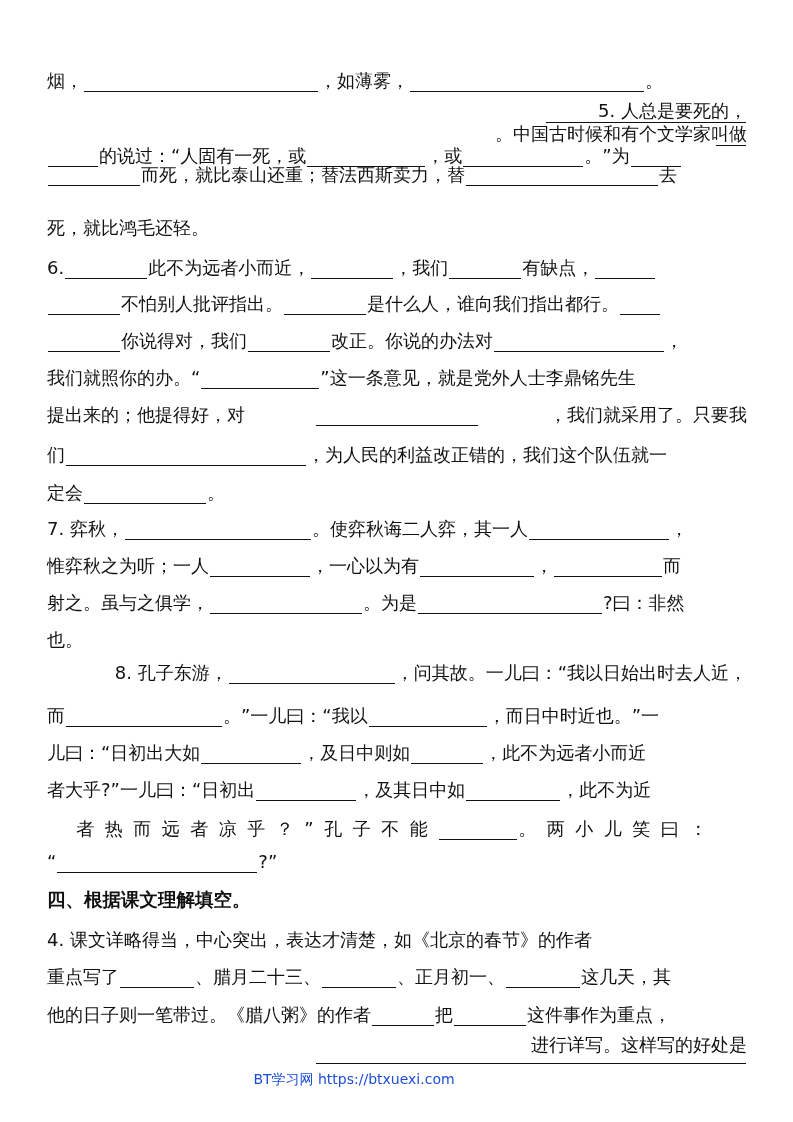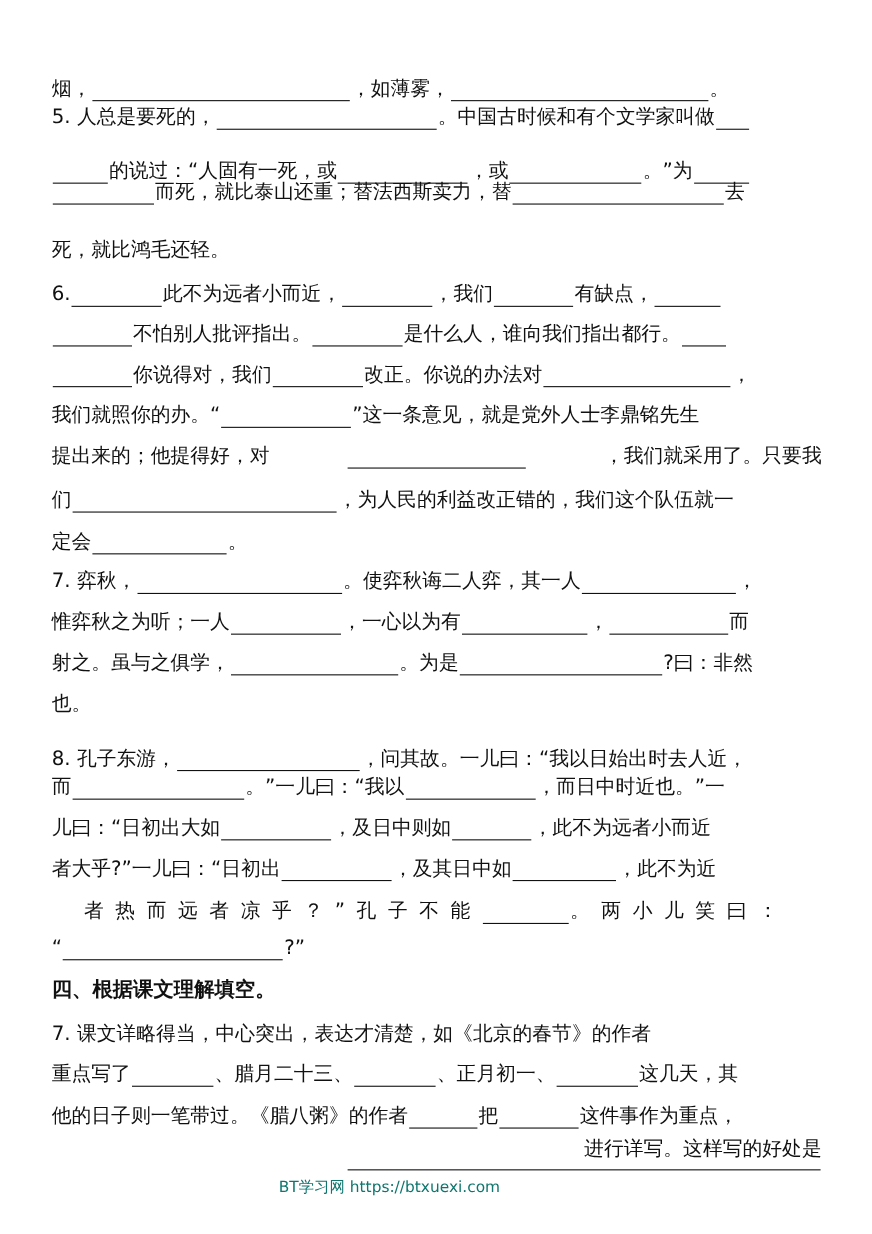--- a/index.html
+++ b/index.html
@@ -5,35 +5,35 @@
   html, body { margin:0; padding:0; background:#ffffff; }
   body { width:793px; height:1122px; position:relative; overflow:hidden;
          font-family:"DejaVu Sans", "Liberation Sans", sans-serif; color:#111; }
   .line { position:absolute; left:47px; width:700px; height:30px; display:flex; align-items:flex-end;
           font-size:18px; line-height:22px; white-space:nowrap; }
   .line.justify { justify-content:space-between; }
   .seg { display:inline-block; }
   .blank { display:inline-block; border-bottom:1.3px solid #111; height:20px; margin:0 1px; }
   .heading { font-weight:bold; font-size:18.5px; }
   .footer { position:absolute; left:0; width:708px; top:1071px; text-align:center;
-            font-size:14px; color:#0f766e; font-family:"DejaVu Sans", sans-serif; }
+            font-size:14px; color:#1d4ed8; font-family:"DejaVu Sans", sans-serif; }
   .spaced { letter-spacing:10.5px; }
 </style>
 </head>
 <body>
 
 <div id="doc">
     <div class="line" style="top: 62px;">
       <span class="seg">烟，</span>
       <span class="blank" style="width: 234px;"></span>
       <span class="seg">，如薄雾，</span>
       <span class="blank" style="width: 234px;"></span>
       <span class="seg">。</span>
     </div>
-    <div class="line" style="top: 88px;">
+    <div class="line" style="top: 100px; flex-direction: column;">
       <span class="seg">5. 人总是要死的，</span>
       <span class="blank" style="width: 200px;"></span>
       <span class="seg">。中国古时候和有个文学家叫做</span>
       <span class="blank" style="width: 30px;"></span>
     </div>
     <div class="line" style="top: 137px;">
       <span class="blank" style="width: 50px;"></span>
       <span class="seg">的说过：“人固有一死，或</span>
       <span class="blank" style="width: 118px;"></span>
       <span class="seg">，或</span>
@@ -114,21 +114,21 @@
     <div class="line" style="top: 584px;">
       <span class="seg">射之。虽与之俱学，</span>
       <span class="blank" style="width: 152px;"></span>
       <span class="seg">。为是</span>
       <span class="blank" style="width: 184px;"></span>
       <span class="seg">?曰：非然</span>
     </div>
     <div class="line" style="top: 621px;">
       <span class="seg">也。</span>
     </div>
-    <div class="line" style="top: 671px;">
+    <div class="line" style="top: 654px; justify-content: flex-end;">
       <span class="seg">8. 孔子东游，</span>
       <span class="blank" style="width: 166px;"></span>
       <span class="seg">，问其故。一儿曰：“我以日始出时去人近，</span>
     </div>
     <div class="line" style="top: 697px;">
       <span class="seg">而</span>
       <span class="blank" style="width: 156px;"></span>
       <span class="seg">。”一儿曰：“我以</span>
       <span class="blank" style="width: 118px;"></span>
       <span class="seg">，而日中时近也。”一</span>
@@ -154,21 +154,21 @@
     </div>
     <div class="line" style="top: 843px;">
       <span class="seg">“</span>
       <span class="blank" style="width: 200px;"></span>
       <span class="seg">?”</span>
     </div>
     <div class="line heading" style="top: 881px;">
       <span class="seg">四、根据课文理解填空。</span>
     </div>
     <div class="line" style="top: 921px;">
-      <span class="seg">7. 课文详略得当，中心突出，表达才清楚，如《北京的春节》的作者</span>
+      <span class="seg">4. 课文详略得当，中心突出，表达才清楚，如《北京的春节》的作者</span>
     </div>
     <div class="line" style="top: 958px;">
       <span class="seg">重点写了</span>
       <span class="blank" style="width: 74px;"></span>
       <span class="seg">、腊月二十三、</span>
       <span class="blank" style="width: 74px;"></span>
       <span class="seg">、正月初一、</span>
       <span class="blank" style="width: 74px;"></span>
       <span class="seg">这几天，其</span>
     </div>

